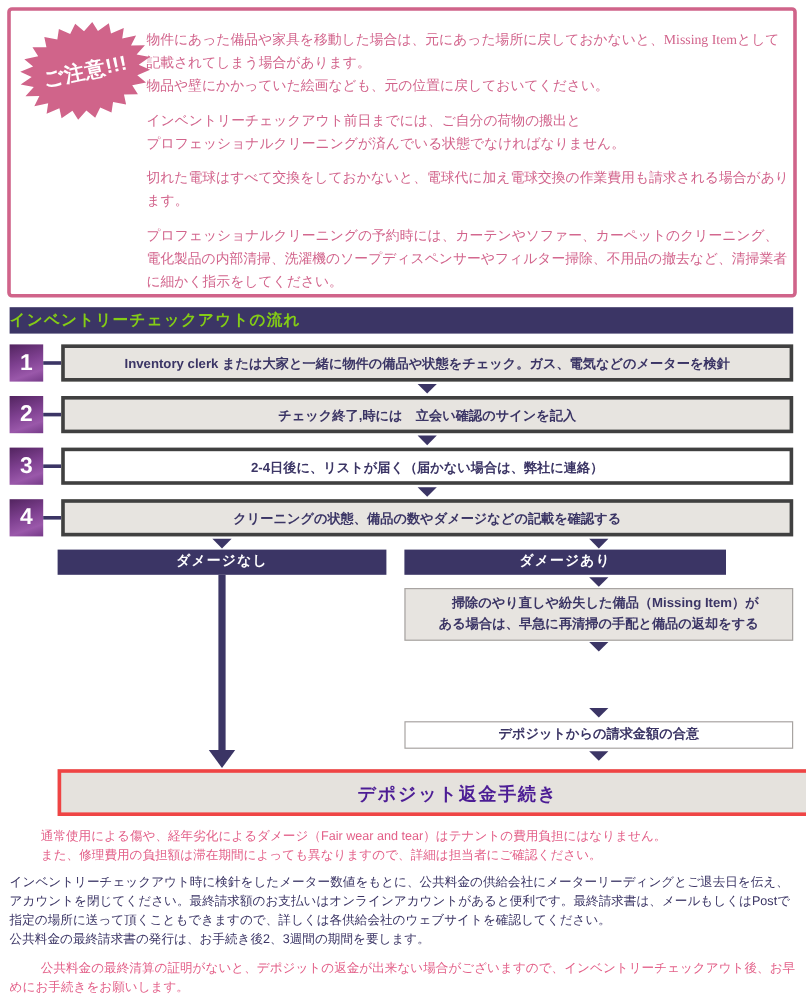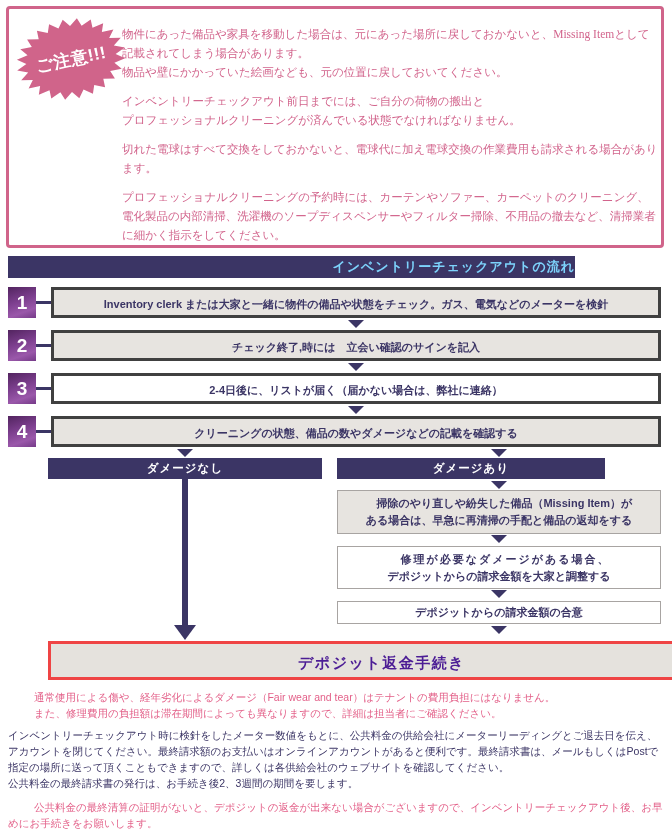--- a/index.html
+++ b/index.html
@@ -31,23 +31,23 @@
     color: #ffffff; font-weight: bold; font-size: 17px; letter-spacing: 0.5px;
   }
   .notice-text {
     position: absolute; left: 113px; top: 16px; width: 536px;
     color: #d2648c; font-size: 11.5px; line-height: 19px;
   }
   .notice-text p { margin: 0 0 10px 0; white-space: pre-line; font-family: Liberation Serif, serif; }
 
   
   .flow-header {
-    position: absolute; left: 8px; top: 256px; width: 567px; height: 22px;
-    background: #3b3565; color: #7dd3fc;
-    font-weight: bold; font-size: 13px; text-align: right; line-height: 22px;
+    position: absolute; left: 8px; top: 256px; width: 653px; height: 22px;
+    background: #3b3565; color: #84cc16;
+    font-weight: bold; font-size: 13px; text-align: left; line-height: 22px;
     letter-spacing: 1px;
   }
   .num {
     position: absolute; left: 8px; width: 28px; height: 31px;
     background: linear-gradient(160deg, #52245f 0%, #7e4090 45%, #9a58aa 75%, #753a88 100%);
     color: #fff; font-weight: bold; font-size: 19px;
     text-align: center; line-height: 31px;
   }
   .conn { position: absolute; left: 36px; width: 15px; height: 3px; background: #3b3565; }
   .sbox {
@@ -166,26 +166,20 @@
 
   <div class="arr ar1"></div>
   <div class="rbox rb1">
     <span class="inner">
       <span class="line">掃除のやり直しや紛失した備品（Missing Item）が</span>
       <span class="line">ある場合は、早急に再清掃の手配と備品の返却をする</span>
     </span>
   </div>
 
   <div class="arr ar2"></div>
-  <div class="rbox rb2">
-    <span class="inner">
-      <span class="line ls">修理が必要なダメージがある場合、</span>
-      <span class="line">デポジットからの請求金額を大家と調整する</span>
-    </span>
-  </div>
 
   <div class="arr ar3"></div>
   <div class="rbox rb3">
     <span class="inner">
       <span class="line">デポジットからの請求金額の合意</span>
     </span>
   </div>
 
   <div class="arr ar4"></div>
   <div class="final">デポジット返金手続き</div>

